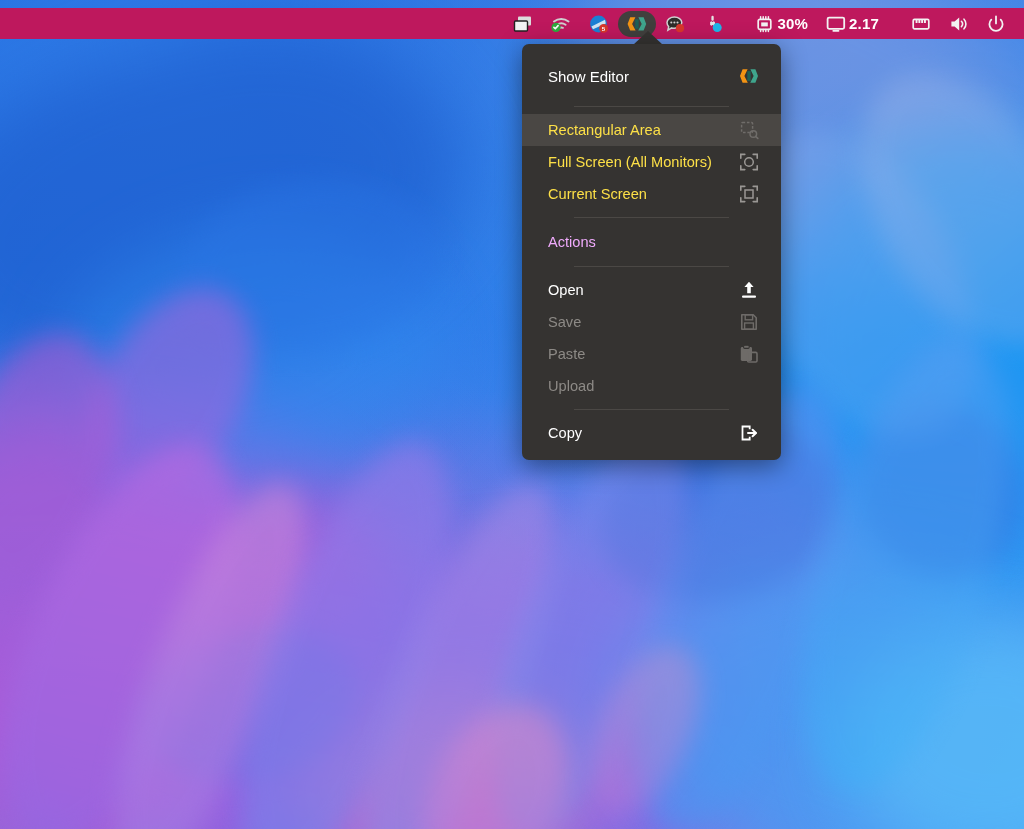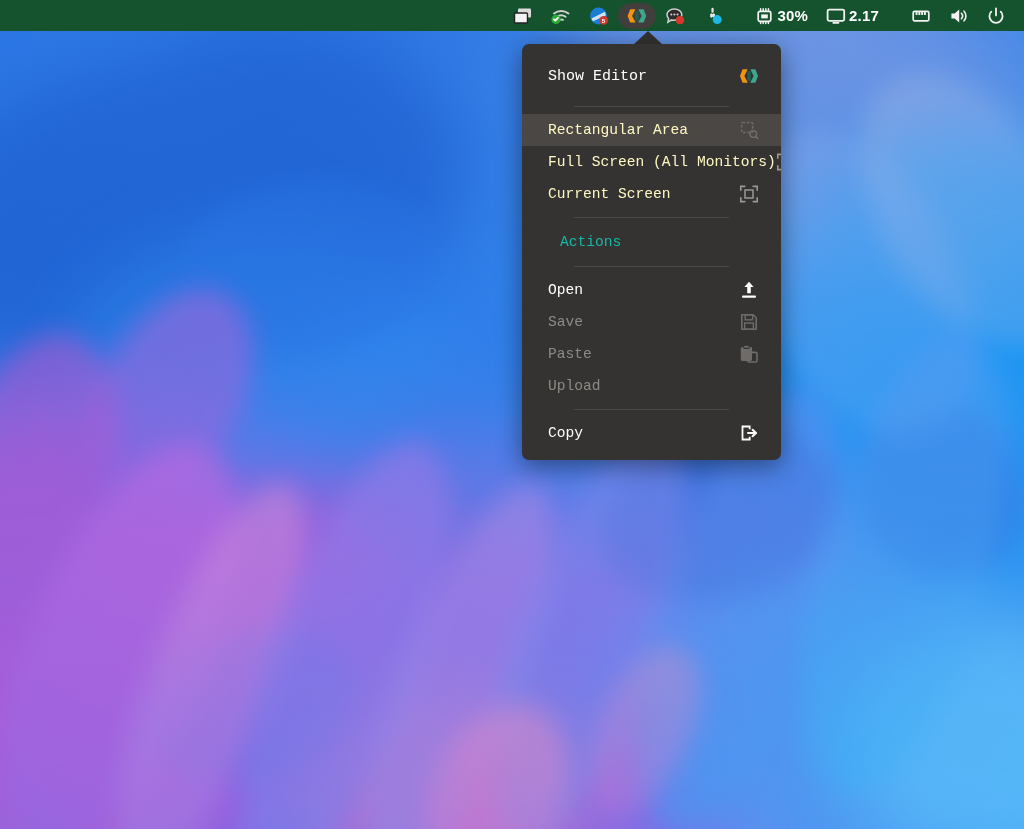--- a/index.html
+++ b/index.html
@@ -49,22 +49,22 @@
   .r11 { left:880px; top:60px; width:180px; height:300px; background:linear-gradient(170deg,#a9b8e6,#6fa8ee); transform:rotate(-30deg); opacity:.4; }
   .r12 { left:430px; top:700px; width:130px; height:200px; background:linear-gradient(160deg,#e58fc4,#b874dc); transform:rotate(26deg); opacity:.5; }
   .r13 { left:600px; top:640px; width:90px; height:180px; background:linear-gradient(160deg,#e992c2,#c27ad8); transform:rotate(24deg); opacity:.38; }
   .r14 { left:180px; top:180px; width:260px; height:170px; background:#2a74e4; transform:rotate(-10deg); opacity:.45; }
   .r15 { left:600px; top:430px; width:240px; height:170px; background:#2b5fd0; transform:rotate(-16deg); opacity:.4; }
   .r16 { left:140px; top:630px; width:220px; height:150px; background:#5b6fe0; transform:rotate(-14deg); opacity:.35; }
   .r17 { left:860px; top:400px; width:160px; height:180px; background:#2d63d8; transform:rotate(-20deg); opacity:.4; }
 
   
   #topbar {
-    position:absolute; left:0; top:0; width:1024px; height:31px;
-    background:#14532d; display:flex; align-items:center;
+    position:absolute; left:0; top:8px; width:1024px; height:31px;
+    background:#be185d; display:flex; align-items:center;
     justify-content:flex-end; padding-right:10px; z-index:20;
   }
   #tray { display:flex; align-items:center; height:31px; }
   .tray-item {
     display:flex; align-items:center; justify-content:center;
     height:26px; padding:0 9px; color:#ffffff;
     font-size:15px; font-weight:bold; border-radius:13px;
   }
   .tray-item.active { background:#413f3d; }
   .tray-sep { width:14px; }
@@ -75,33 +75,33 @@
   #menu-wrap { position:absolute; left:522px; top:31px; z-index:30; }
   #menu-pointer {
     position:absolute; left:111px; top:0; width:0; height:0;
     border-left:15px solid transparent; border-right:15px solid transparent;
     border-bottom:14px solid #353331;
   }
   #menu {
     position:absolute; left:0; top:13px; width:259px;
     background:#353331; border-radius:7px;
     box-shadow:0 6px 26px rgba(0,0,0,.45);
-    padding:9px 0 11px 0; overflow:hidden;font-family:Liberation Mono, monospace;
+    padding:9px 0 11px 0; overflow:hidden;
   }
   .mi {
     position:relative; display:flex; align-items:center;
     height:32px; padding:0 22px 0 26px;
-    color:#fef9c3; font-size:14.6px; white-space:nowrap;
+    color:#fde047; font-size:14.6px; white-space:nowrap;
   }
   .mi.big { height:46px; font-size:15px; }
   .mi .lbl { flex:1 1 auto; }
   .mi .ico { flex:0 0 auto; width:20px; height:20px; display:flex; align-items:center; justify-content:center; }
   .mi.highlight { background:#4a4744; }
   .mi.disabled { color:#8d8a86; }
-  .mi.section { color:#14b8a6; height:34px;margin-left:12px; }
+  .mi.section { color:#f0abfc; height:34px; }
   .mi.bright { color:#ffffff; }
   .sep { height:1px; margin:7px 52px 7px 52px; background:#4b4845; }
 
   svg { display:block; overflow:visible; }
 </style>
 </head>
 <body>
 
 <div id="screen">
 

